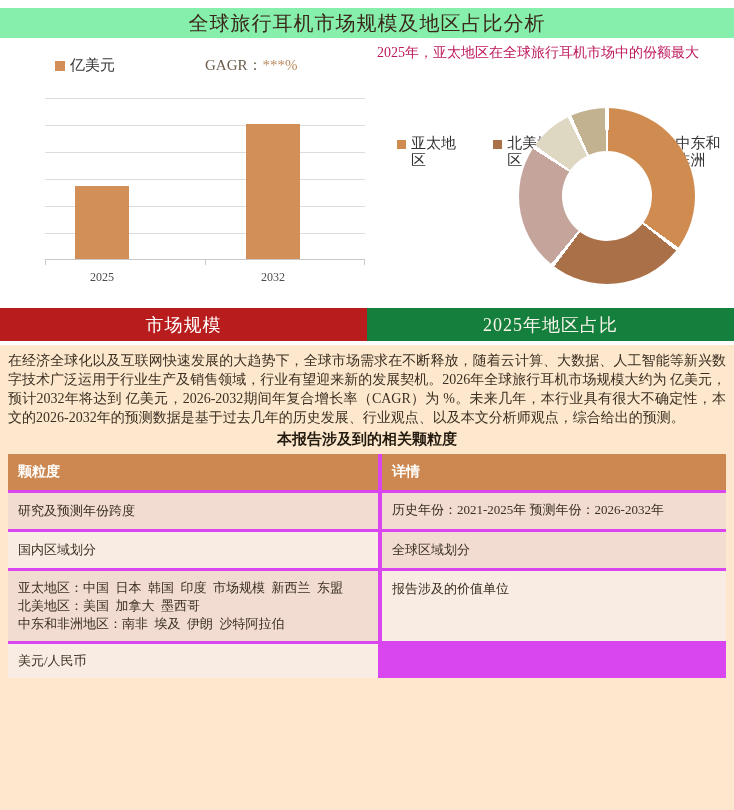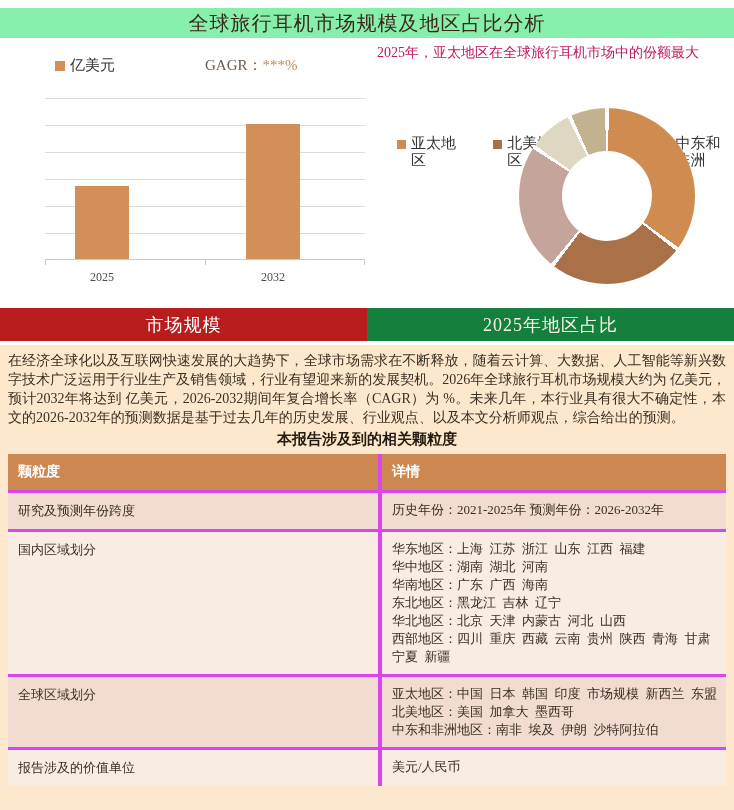--- a/index.html
+++ b/index.html
@@ -123,28 +123,20 @@
   <div class="granularity-table">
     <div class="cell th">颗粒度</div>
     <div class="cell th">详情</div>
 
     <div class="cell cell-label row-a">研究及预测年份跨度</div>
     <div class="cell cell-detail row-a">
       <div class="line">历史年份：2021-2025年 预测年份：2026-2032年</div>
     </div>
 
     <div class="cell cell-label row-b">国内区域划分</div>
-    <div class="cell cell-detail row-b">
-      <div class="line">华东地区：上海  江苏  浙江  山东  江西  福建</div>
-      <div class="line">华中地区：湖南  湖北  河南</div>
-      <div class="line">华南地区：广东  广西  海南</div>
-      <div class="line">东北地区：黑龙江  吉林  辽宁</div>
-      <div class="line">华北地区：北京  天津  内蒙古  河北  山西</div>
-      <div class="line">西部地区：四川  重庆  西藏  云南  贵州  陕西  青海  甘肃  宁夏  新疆</div>
-    </div>
 
     <div class="cell cell-label row-a">全球区域划分</div>
     <div class="cell cell-detail row-a">
       <div class="line">亚太地区：中国  日本  韩国  印度  市场规模  新西兰  东盟</div>
       <div class="line">北美地区：美国  加拿大  墨西哥</div>
       <div class="line">中东和非洲地区：南非  埃及  伊朗  沙特阿拉伯</div>
     </div>
 
     <div class="cell cell-label row-b">报告涉及的价值单位</div>
     <div class="cell cell-detail row-b">

